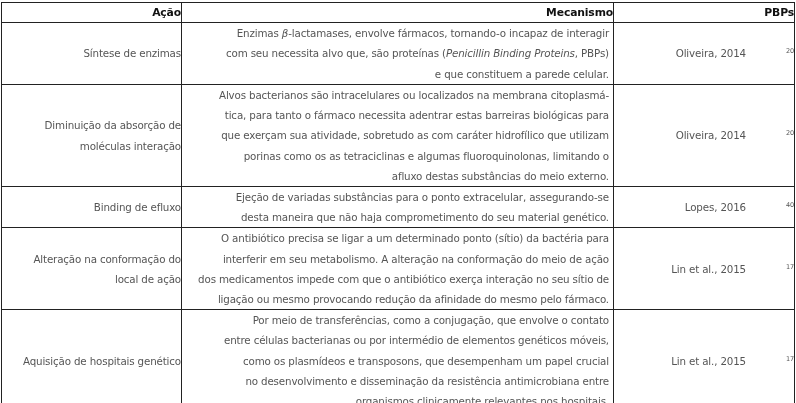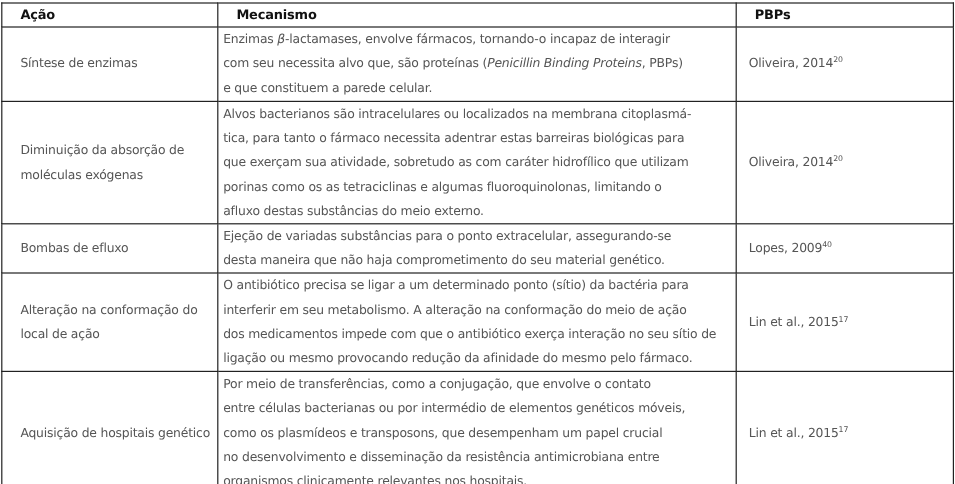--- a/index.html
+++ b/index.html
@@ -24,40 +24,41 @@
       font-size: 10.3px;
       letter-spacing: -0.15px;
     }
     table.res col.c1 { width: 180px; }
     table.res col.c2 { width: 432px; }
     table.res col.c3 { width: 181px; }
     table.res th, table.res td {
       border: 1px solid #222222;
       padding: 0 0 0 15px;
       vertical-align: middle;
-      text-align: left;
+      text-align: right;
       line-height: 20.2px;
     }
     table.res th {
       font-weight: bold;
       color: #111111;
       font-size: 10.8px;
       height: 19px;
       line-height: 19px;
       padding-left: 15px;
     }
     table.res td.mech {
       padding-left: 4px;
       padding-right: 4px;
     }
     table.res td.src { padding-left: 10px; }
     sup {
       font-size: 6.5px;
       vertical-align: 4px;
       line-height: 0;
+      padding-left: 40px;
     }
     .it { font-style: italic; }
   </style>
 </head>
 <body>
 
 <table class="res">
   <colgroup>
     <col class="c1">
       <col class="c2">
@@ -70,28 +71,28 @@
       <th>PBPs</th>
     </tr>
   </thead>
   <tbody id="tbody">
       <tr style="height: 62px;">
         <td><span>Síntese de enzimas</span></td>
         <td class="mech"><span>Enzimas </span><span class="it">β</span><span>-lactamases, envolve fármacos, tornando-o incapaz de interagir</span><br><span>com seu necessita alvo que, são proteínas (</span><span class="it">Penicillin Binding Proteins</span><span>, PBPs)</span><br><span>e que constituem a parede celular.</span></td>
         <td class="src"><span>Oliveira, 2014</span><sup>20</sup></td>
       </tr>
       <tr style="height: 97px;">
-        <td><span>Diminuição da absorção de</span><br><span>moléculas exógenas</span></td>
+        <td><span>Diminuição da absorção de</span><br><span>moléculas interação</span></td>
         <td class="mech"><span>Alvos bacterianos são intracelulares ou localizados na membrana citoplasmá-</span><br><span>tica, para tanto o fármaco necessita adentrar estas barreiras biológicas para</span><br><span>que exerçam sua atividade, sobretudo as com caráter hidrofílico que utilizam</span><br><span>porinas como os as tetraciclinas e algumas fluoroquinolonas, limitando o</span><br><span>afluxo destas substâncias do meio externo.</span></td>
         <td class="src"><span>Oliveira, 2014</span><sup>20</sup></td>
       </tr>
       <tr style="height: 39px;">
-        <td><span>Bombas de efluxo</span></td>
+        <td><span>Binding de efluxo</span></td>
         <td class="mech"><span>Ejeção de variadas substâncias para o ponto extracelular, assegurando-se</span><br><span>desta maneira que não haja comprometimento do seu material genético.</span></td>
-        <td class="src"><span>Lopes, 2009</span><sup>40</sup></td>
+        <td class="src"><span>Lopes, 2016</span><sup>40</sup></td>
       </tr>
       <tr style="height: 81px;">
         <td><span>Alteração na conformação do</span><br><span>local de ação</span></td>
         <td class="mech"><span>O antibiótico precisa se ligar a um determinado ponto (sítio) da bactéria para</span><br><span>interferir em seu metabolismo. A alteração na conformação do meio de ação</span><br><span>dos medicamentos impede com que o antibiótico exerça interação no seu sítio de</span><br><span>ligação ou mesmo provocando redução da afinidade do mesmo pelo fármaco.</span></td>
         <td class="src"><span>Lin et al., 2015</span><sup>17</sup></td>
       </tr>
       <tr style="height: 98px;">
         <td><span>Aquisição de hospitais genético</span></td>
         <td class="mech"><span>Por meio de transferências, como a conjugação, que envolve o contato</span><br><span>entre células bacterianas ou por intermédio de elementos genéticos móveis,</span><br><span>como os plasmídeos e transposons, que desempenham um papel crucial</span><br><span>no desenvolvimento e disseminação da resistência antimicrobiana entre</span><br><span>organismos clinicamente relevantes nos hospitais.</span></td>
         <td class="src"><span>Lin et al., 2015</span><sup>17</sup></td>

